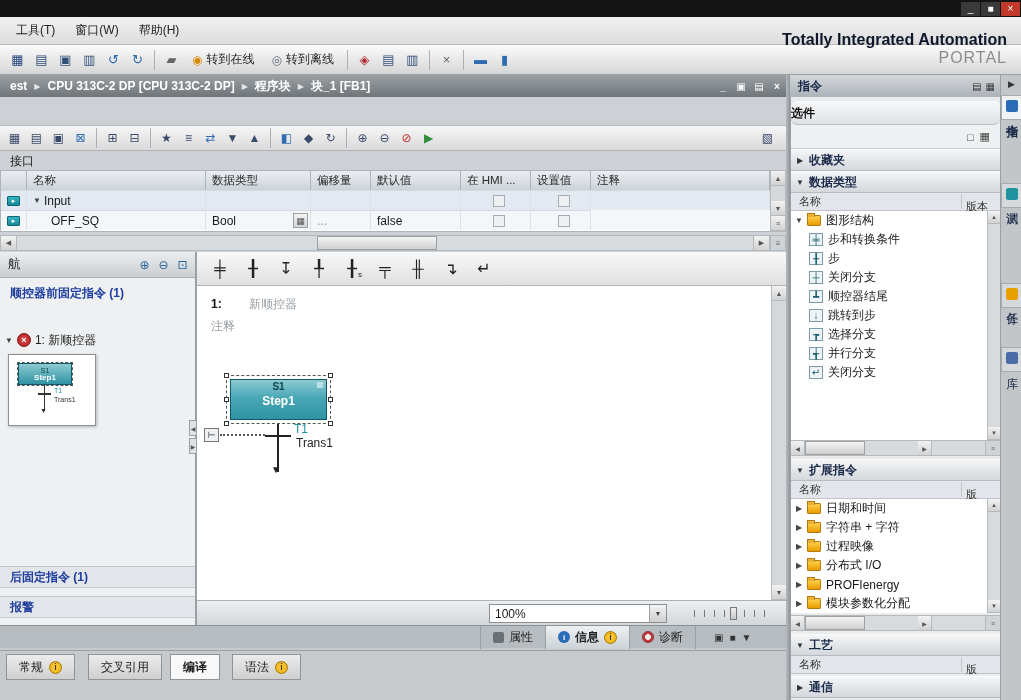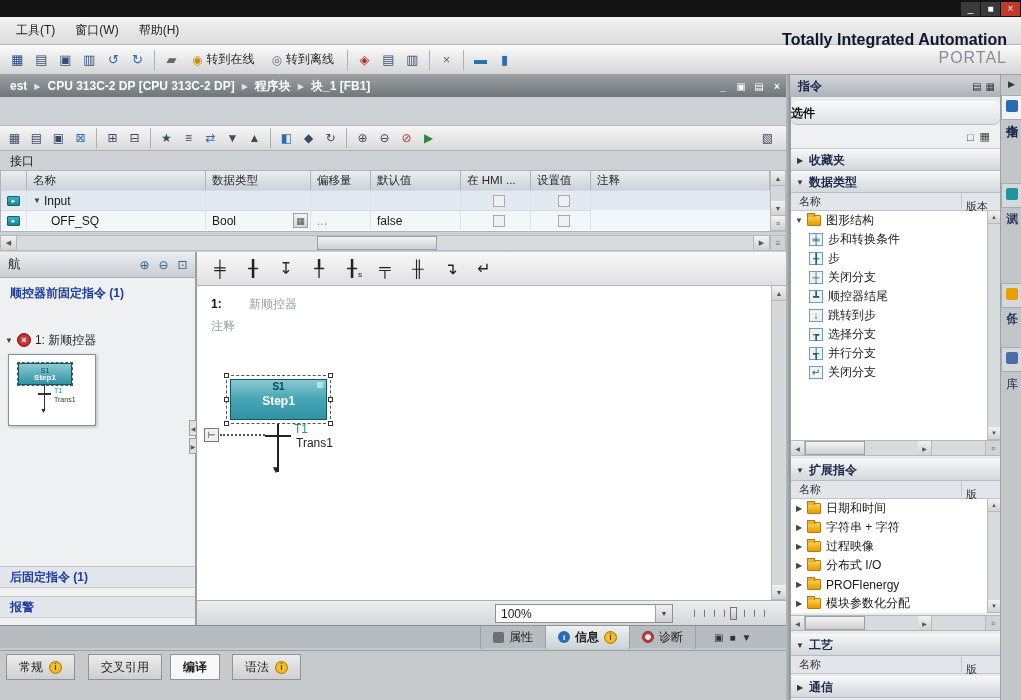--- a/index.html
+++ b/index.html
@@ -112,21 +112,21 @@
   #step-grid { position:absolute; right:2px; top:0px; font-size:8px; color:#d5eef2; }
   #vline { position:absolute; left:80px; top:138px; width:2px; height:48px; background:#222; }
   #crossbar { position:absolute; left:68px; top:149px; width:26px; height:2px; background:#222; }
   #t-id { position:absolute; left:97px; top:136px; color:#1f93a0; }
   #t-name { position:absolute; left:99px; top:150px; color:#222; }
   #arrowhead { position:absolute; left:74px; top:178px; font-size:10px; color:#222; }
   #lconn { position:absolute; left:7px; top:142px; width:15px; height:14px; border:1px solid #777; background:#eef0f2; display:flex; align-items:center; justify-content:center; font-size:9px; color:#333; }
   #dotline { position:absolute; left:23px; top:148px; width:45px; border-top:2px dotted #555; }
   #canvas-vscroll { position:absolute; left:574px; top:34px; width:15px; height:314px; background:#d4d8db; border-left:1px solid #b4b9bd; display:flex; flex-direction:column; }
   #zoom-bar { position:absolute; left:0; top:348px; width:589px; height:25px; background:linear-gradient(#eceef0,#d4d7da); border-top:1px solid #aab0b4; }
-  #zoom-dd { position:absolute; left:298px; top:3px; width:178px; height:19px; background:#fff; border:1px solid #8a9094; display:flex; align-items:center; }
+  #zoom-dd { position:absolute; left:292px; top:3px; width:178px; height:19px; background:#fff; border:1px solid #8a9094; display:flex; align-items:center; }
   #zoom-dd .val { padding-left:5px; flex:1; }
   #zoom-dd .dd-btn { width:17px; height:100%; background:linear-gradient(#f2f2f2,#cfcfcf); border-left:1px solid #9aa0a4; display:flex; align-items:center; justify-content:center; font-size:7px; color:#444; }
   #zoom-slider { position:absolute; left:497px; top:6px; width:80px; height:13px; background:
       repeating-linear-gradient(90deg,#777 0 1px,transparent 1px 10px); background-size:100% 7px; background-repeat:no-repeat; background-position:0 3px; }
   #slider-handle { position:absolute; left:36px; top:0px; width:7px; height:13px; background:linear-gradient(#f0f0f0,#c6c6c6); border:1px solid #777; }
 
   
   #inspector-tabs { position:absolute; left:0; top:528px; width:786px; height:23px; background:#b7bcc0; border-top:1px solid #8a9094; display:flex; align-items:center; }
   .insp-tab { height:23px; display:flex; align-items:center; gap:5px; padding:0 12px; border-right:1px solid #9aa0a4; color:#222; }
   .insp-tab:first-of-type { border-left:1px solid #9aa0a4; margin-left:480px; }

